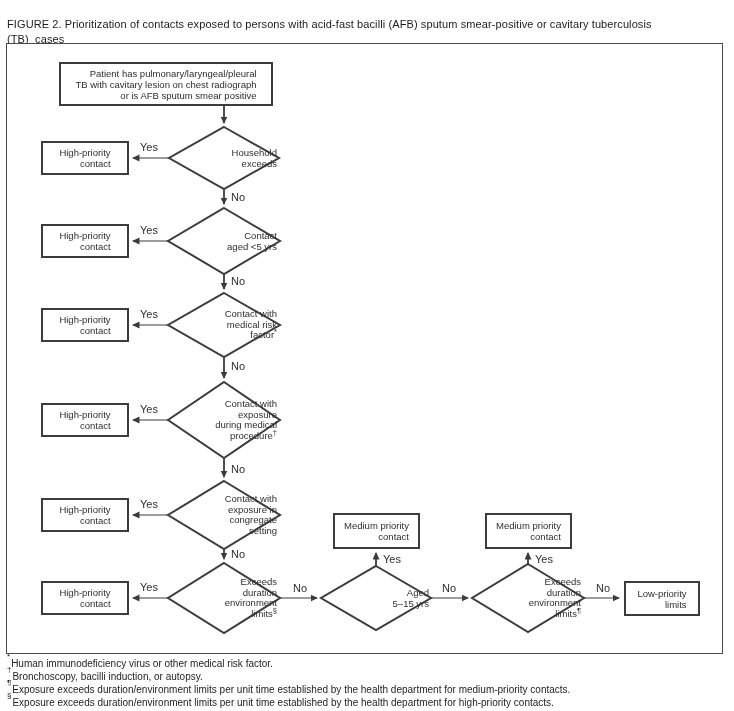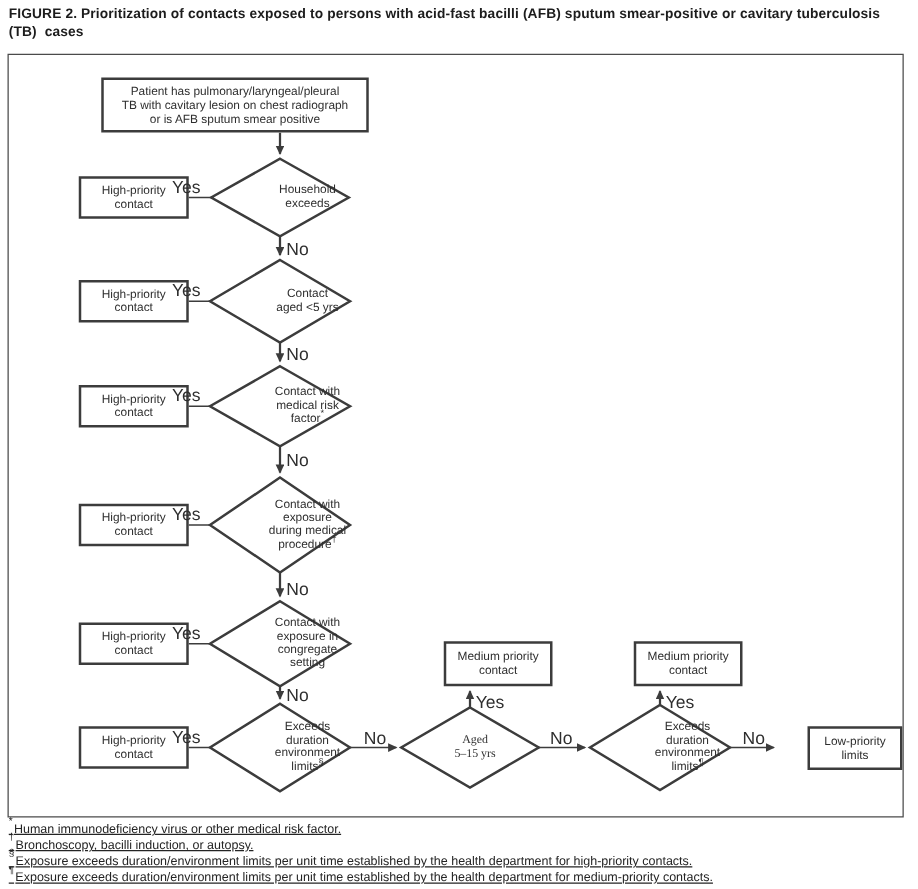--- a/index.html
+++ b/index.html
@@ -1,45 +1,45 @@
 <!DOCTYPE html>
 <html><head>
 <meta charset="utf-8">
 <style>
   html,body { margin:0; padding:0; }
   body {
     width:734px; height:711px; background:#ffffff; position:relative;
     font-family:"Liberation Sans", sans-serif; color:#2e2e2e; overflow:hidden;
   }
   .title {
-    position:absolute; left:7px; top:4px; width:722px;
-    font-size:11px; font-weight:bold; line-height:14.5px; color:#1c1c1c;
+    position:absolute; left:7px; top:17px; width:722px;
+    font-size:11px; font-weight:normal; line-height:14.5px; color:#1c1c1c;
     white-space:pre-wrap; letter-spacing:0.1px;
   }
   .frame {
     position:absolute; left:6px; top:43px; width:715px; height:609px;
     border:1px solid #4a4a4a; background:#fff;
   }
   svg.wires { position:absolute; left:0; top:0; }
   .node {
     position:absolute; display:flex; align-items:center; justify-content:center;
-    text-align:center; white-space:pre-line; font-size:9.5px; line-height:11px;
-    box-sizing:border-box; color:#2e2e2e;margin-left:22px;
+    text-align:right; white-space:pre-line; font-size:9.5px; line-height:11px;
+    box-sizing:border-box; color:#2e2e2e;
   }
   .box { border:2px solid #3c3c3c; background:#fff; }
   .dlabel {
     transform:translate(-50%,-50%); width:106px; line-height:10.5px;
     display:block;
   }
   .dlabel .ltext { white-space:pre-line; }
   sup.dsup { font-size:7.5px; line-height:0; vertical-align:super; }
-  .edge { position:absolute; font-size:14px; color:#2e2e2e; width:24px; text-align:center; }
+  .edge { position:absolute; font-size:11px; color:#2e2e2e; width:24px; text-align:center; }
   .footnotes {
     position:absolute; left:7px; top:657px; width:724px;
-    font-size:10px; line-height:13px; color:#242424;text-decoration:underline;
+    font-size:10px; line-height:13px; color:#242424;
   }
   .fn sup { font-size:8px; vertical-align:top; line-height:0; margin-right:1px; }
 </style>
 </head>
 <body>
 
 <div class="title">FIGURE 2. Prioritization of contacts exposed to persons with acid-fast bacilli (AFB) sputum smear-positive or cavitary tuberculosis
 (TB)  cases</div>
 
 <div class="frame">
@@ -118,21 +118,21 @@
 during medical
 procedure</span><sup class="dsup">†</sup></div>
   <div class="node dlabel" style="left:217px; top:471px;"><span class="ltext">Contact with
 exposure in
 congregate
 setting</span><sup class="dsup"></sup></div>
   <div class="node dlabel" style="left:217px; top:554px;"><span class="ltext">Exceeds
 duration
 environment
 limits</span><sup class="dsup">§</sup></div>
-  <div class="node dlabel" style="left:351px; top:554px;font-family:Liberation Serif, serif;"><span class="ltext">Aged
+  <div class="node dlabel" style="left:369px; top:554px;"><span class="ltext">Aged
 5–15 yrs</span><sup class="dsup"></sup></div>
   <div class="node dlabel" style="left:521px; top:554px;"><span class="ltext">Exceeds
 duration
 environment
 limits</span><sup class="dsup">¶</sup></div>
 
   <div class="edge" style="left:130px; top:97px;">Yes</div>
   <div class="edge" style="left:130px; top:180px;">Yes</div>
   <div class="edge" style="left:130px; top:264px;">Yes</div>
   <div class="edge" style="left:130px; top:359px;">Yes</div>
@@ -147,15 +147,15 @@
   <div class="edge" style="left:219px; top:419px;">No</div>
   <div class="edge" style="left:219px; top:504px;">No</div>
   <div class="edge" style="left:281px; top:538px;">No</div>
   <div class="edge" style="left:430px; top:538px;">No</div>
   <div class="edge" style="left:584px; top:538px;">No</div>
 </div>
 
 <div class="footnotes">
   <div class="fn"><sup>*</sup><span>Human immunodeficiency virus or other medical risk factor.</span></div>
   <div class="fn"><sup>†</sup><span>Bronchoscopy, bacilli induction, or autopsy.</span></div>
+  <div class="fn"><sup>¶</sup><span>Exposure exceeds duration/environment limits per unit time established by the health department for medium-priority contacts.</span></div>
   <div class="fn"><sup>§</sup><span>Exposure exceeds duration/environment limits per unit time established by the health department for high-priority contacts.</span></div>
-  <div class="fn"><sup>¶</sup><span>Exposure exceeds duration/environment limits per unit time established by the health department for medium-priority contacts.</span></div>
 </div>
 
 </body></html>

